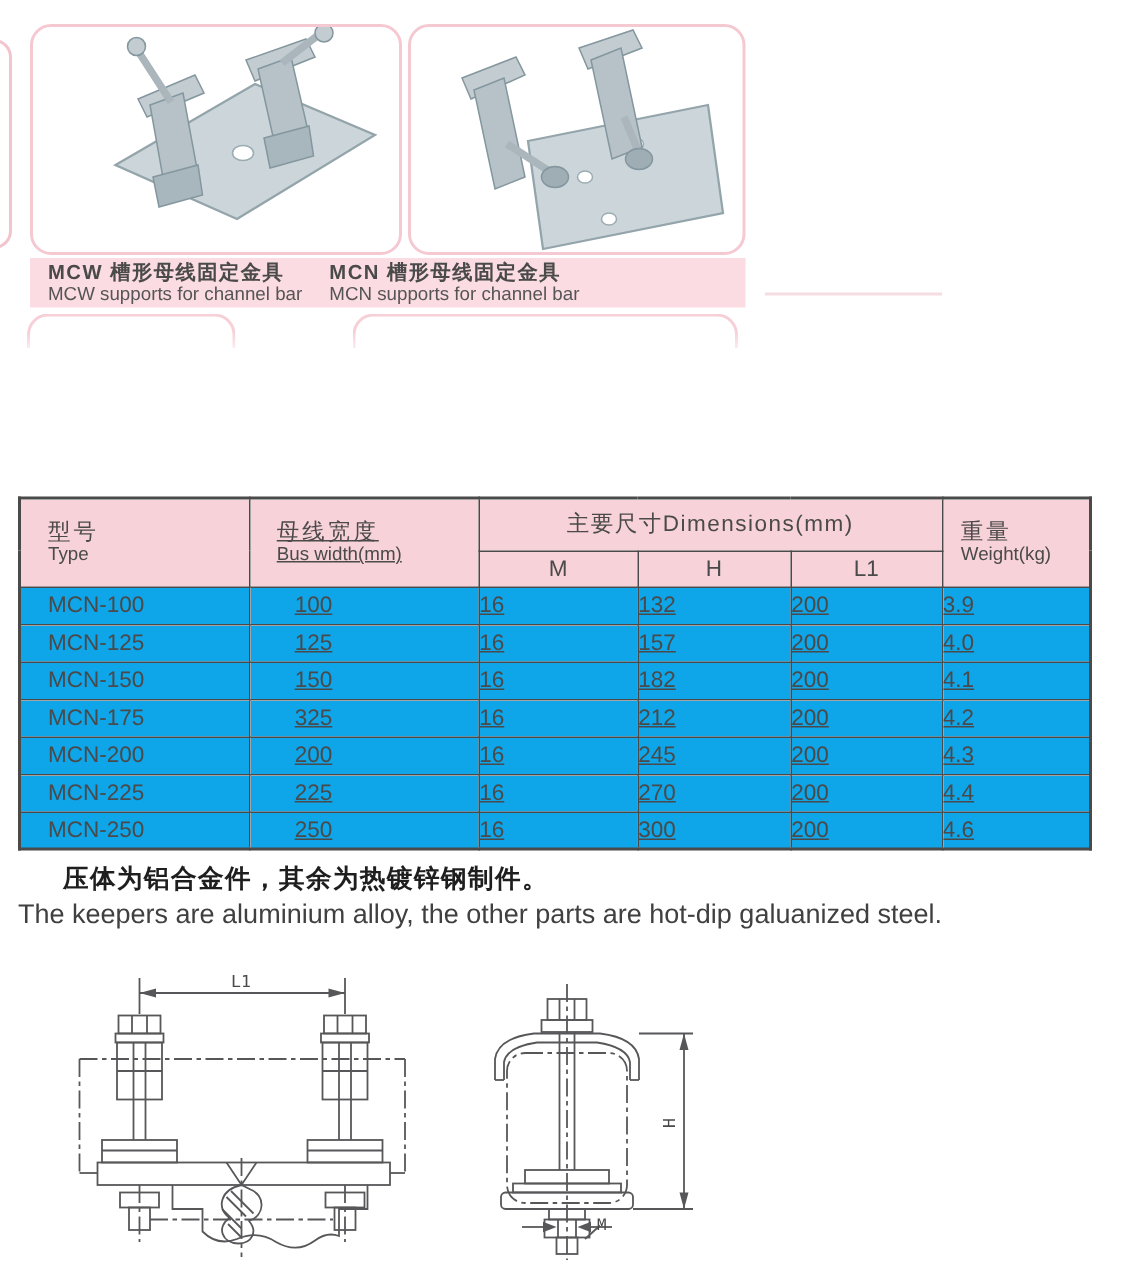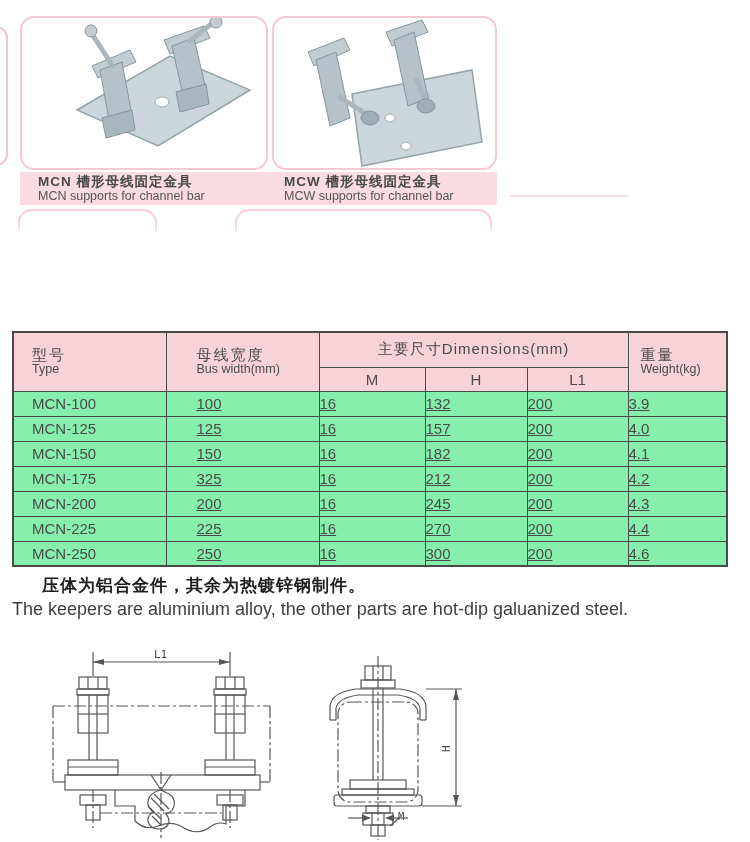--- a/index.html
+++ b/index.html
@@ -34,26 +34,26 @@
   .title-en { position:absolute; left:14px; top:285px; font-size:21px; color:#3d3d3d; }
 
   
   .spec-table { position:absolute; left:12px; top:331px; border-collapse:collapse;
     table-layout:fixed; width:714px; font-size:15px; color:#4a4a4a; }
   .spec-table th, .spec-table td { border:1.5px solid #4a4a4a; overflow:hidden; white-space:nowrap; }
   .spec-table { border:2px solid #4a4a4a; }
   .spec-table th { background:#f8d2d9; font-weight:normal; }
   .hrow1 th { height:35px; }
   .hrow2 th { height:24px; text-align:center; font-size:15px; }
-  .spec-table td { height:25px; background:#86efac; }
+  .spec-table td { height:25px; background:#0ea5e9; }
   .two-line { text-align:left; vertical-align:middle; line-height:1.1; }
   .two-line .zh { font-size:15px; letter-spacing:2px; }
   .two-line .en { font-size:12.5px; letter-spacing:0; }
   .pad-type { padding-left:18px; }
-  .pad-bus  { padding-left:30px; }
+  .pad-bus  { padding-left:18px;text-decoration:underline; }
   .pad-wt   { padding-left:12px; }
   .dims-head { text-align:center; font-size:15px; letter-spacing:1px; }
   .c0 { text-align:left; padding-left:18px; }
   .c1 { text-align:left; padding-left:30px;text-decoration:underline; }
   .c2, .c3, .c4, .c5 { text-align:left;text-decoration:underline; }
 
   
   .note-zh { position:absolute; left:12px; top:574px; font-size:17px; font-weight:bold;
     color:#1e1e1e; letter-spacing:1px;margin-left:30px; }
   .note-en { position:absolute; left:12px; top:599px; font-size:18px; color:#404040; }
@@ -103,27 +103,27 @@
       <ellipse cx="96" cy="100" rx="9" ry="7" fill="#9fadb4" stroke="#84969e"></ellipse>
 
       <polygon points="112,14 148,2 154,14 118,28" fill="#c2ccd1" stroke="#84969e"></polygon>
       <polygon points="120,22 140,14 154,80 134,88" fill="#b6c2c8" stroke="#84969e"></polygon>
       <line x1="142" y1="60" x2="152" y2="84" stroke="#aab6bc" stroke-width="5"></line>
       <ellipse cx="152" cy="88" rx="9" ry="7" fill="#9fadb4" stroke="#84969e"></ellipse>
     </svg>
   </div>
 
   <div class="caption-band">
+    <div class="caption caption-b">
+      <span class="cap-zh">MCW 槽形母线固定金具</span>
+      <span class="cap-en">MCW supports for channel bar</span>
+    </div>
     <div class="caption caption-a">
       <span class="cap-zh">MCN 槽形母线固定金具</span>
       <span class="cap-en">MCN supports for channel bar</span>
-    </div>
-    <div class="caption caption-b">
-      <span class="cap-zh">MCW 槽形母线固定金具</span>
-      <span class="cap-en">MCW supports for channel bar</span>
     </div>
   </div>
 
   <div class="faint-line"></div>
   <div class="partial-card pc-left"></div>
   <div class="partial-card pc-right"></div>
   <div class="fade-cover"></div>
 
 
   <table class="spec-table">

